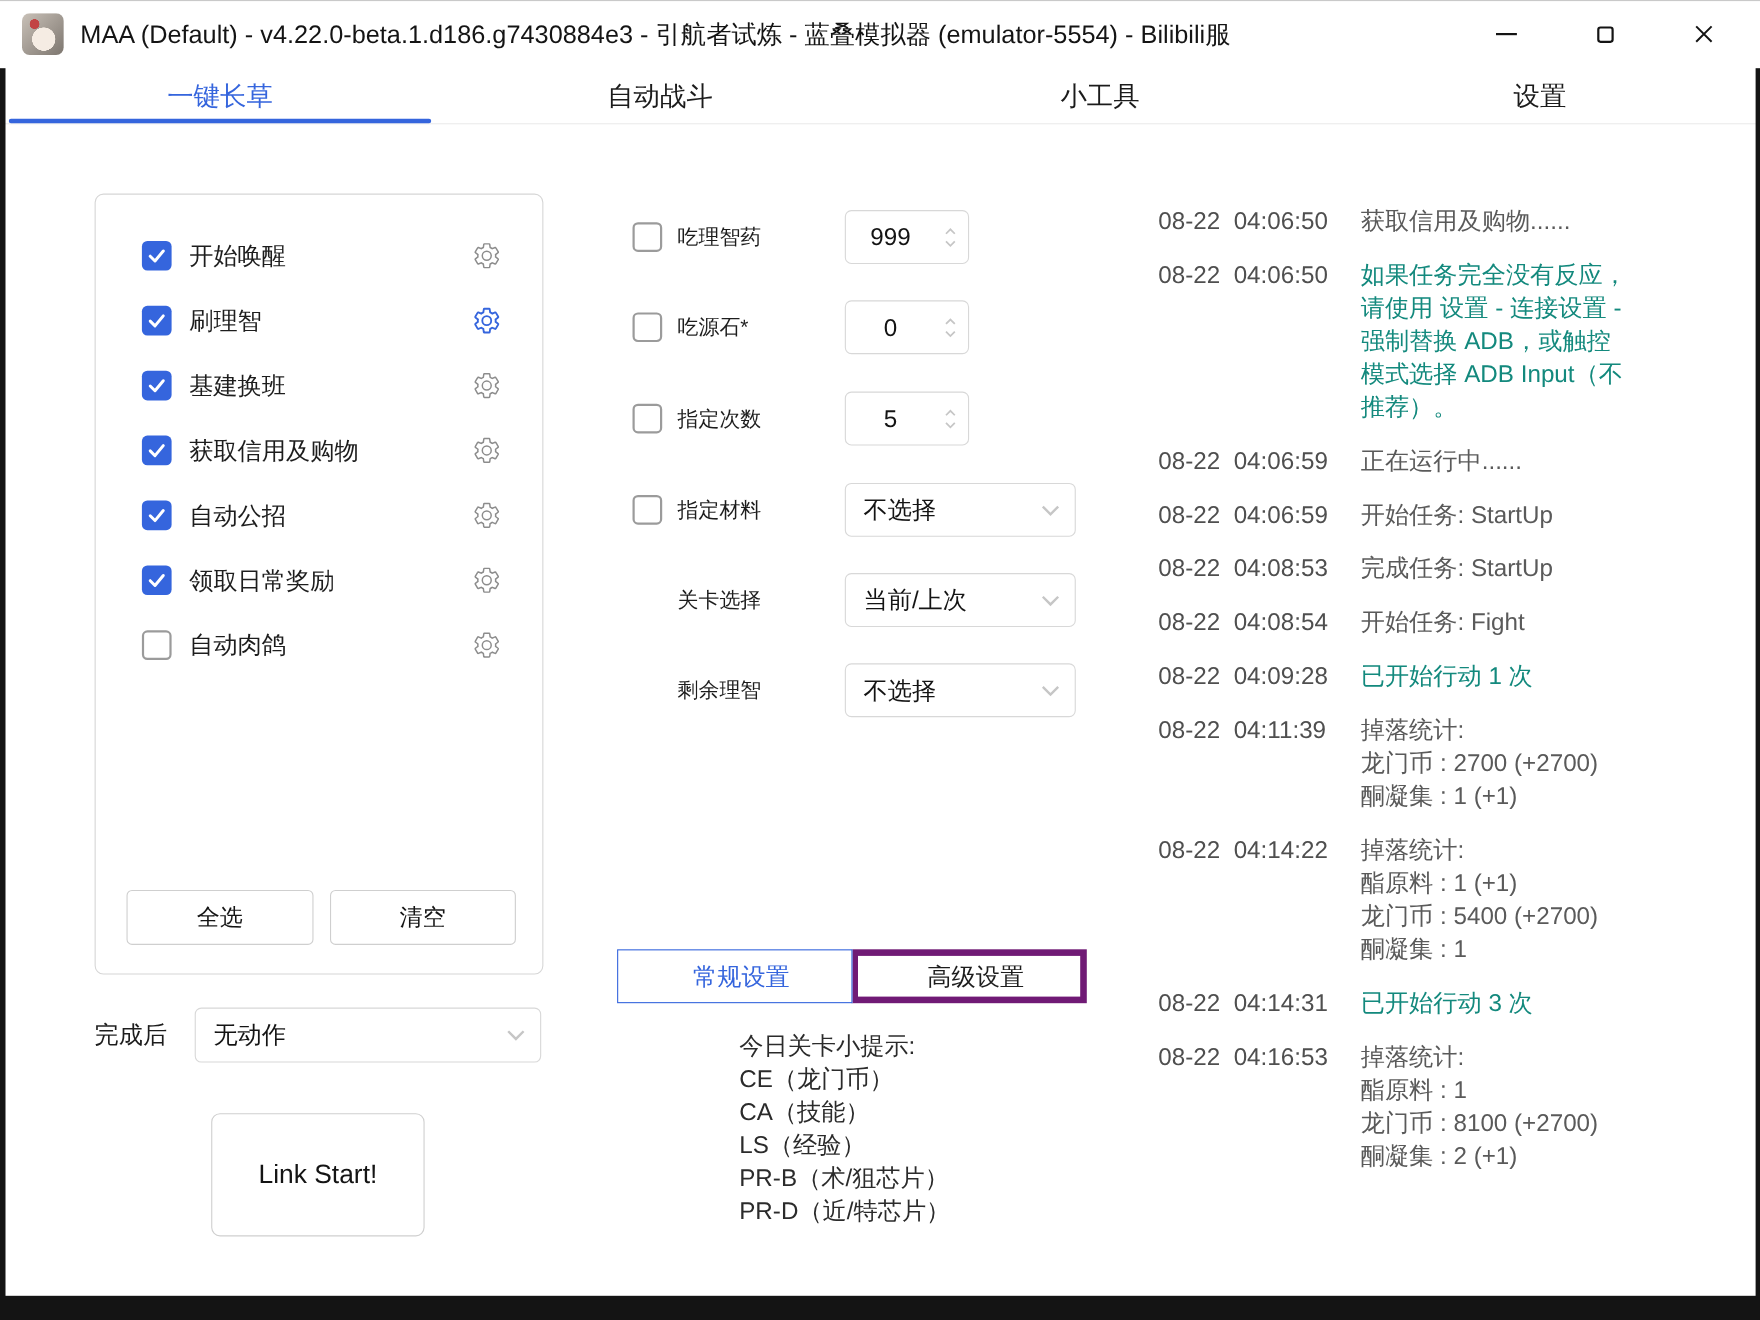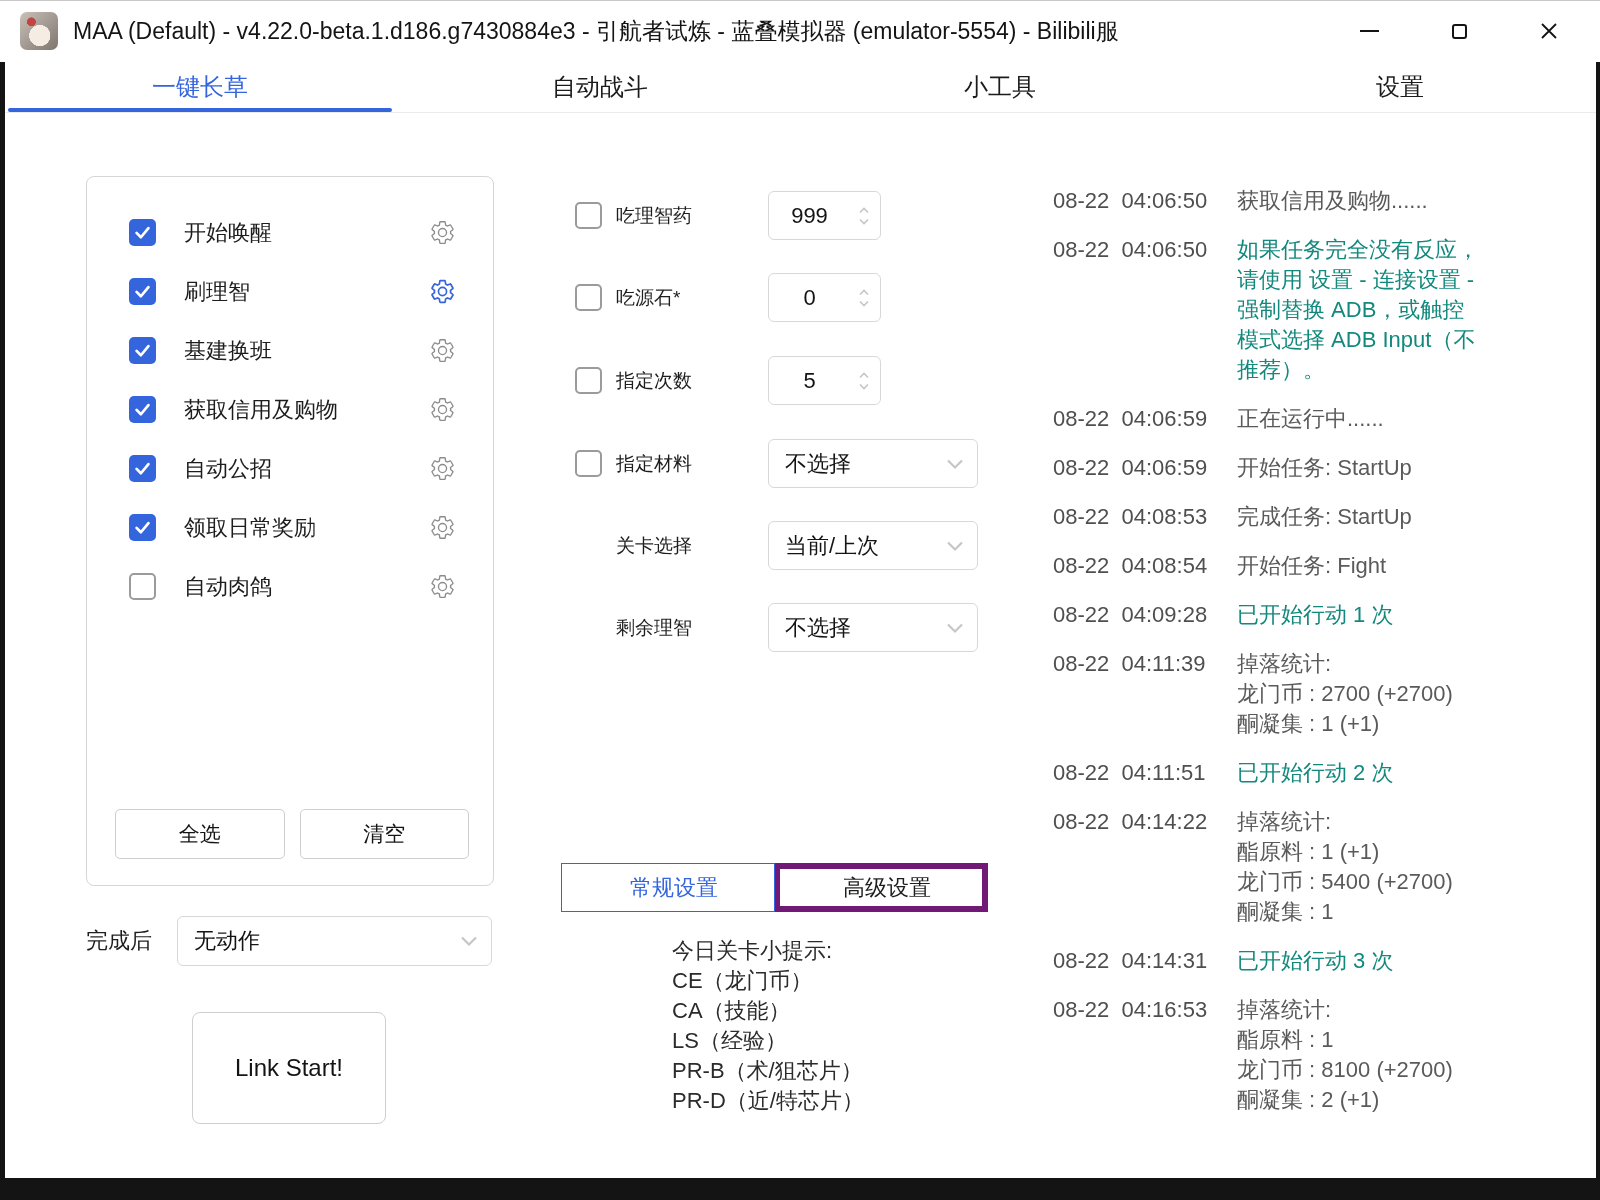--- a/index.html
+++ b/index.html
@@ -35,21 +35,21 @@
 
   
   .task-panel { position:absolute; left:86px; top:176px; width:408px; height:710px; border:1px solid #d6d6d6; border-radius:8px; background:#fff; }
   .task-list { position:absolute; top:26px; left:0; right:0; }
   .task-row { height:59px; display:flex; align-items:center; padding:0 36px 0 42px; }
   .checkbox { width:27px; height:27px; border-radius:5px; flex:none; display:flex; align-items:center; justify-content:center; }
   .checkbox.checked { background:var(--accent); }
   .checkbox.unchecked { border:2px solid #9b9b9b; background:#fff; }
   .checkbox svg { display:none; }
   .checkbox.checked svg { display:block; }
-  .task-label { margin-left:28px; font-size:22px; color:#1d1d1d; flex:1; white-space:nowrap; }
+  .task-label { margin-left:16px; font-size:22px; color:#1d1d1d; flex:1; white-space:nowrap; }
   .gear-btn { margin-left:auto; width:30px; height:30px; display:flex; align-items:center; justify-content:center; }
   .gear-path { stroke:#8c8c8c; }
   .gear-active .gear-path { stroke:var(--accent); stroke-width:1.5; }
   .panel-buttons { position:absolute; left:28px; right:24px; bottom:26px; display:flex; gap:15px; }
   .panel-btn { flex:1; height:50px; border:1px solid #cfcfcf; border-radius:5px; background:#fff; display:flex; align-items:center; justify-content:center; font-size:21px; color:#141414; }
 
   
   .after-row { position:absolute; left:86px; top:916px; height:50px; display:flex; align-items:center; }
   .after-label { font-size:22px; color:#1d1d1d; }
   .link-start { position:absolute; left:192px; top:1012px; width:194px; height:112px; border:1px solid #cfcfcf; border-radius:8px; background:#fff; display:flex; align-items:center; justify-content:center; font-size:24px; color:#141414; }
@@ -361,24 +361,20 @@
     <span class="log-message teal">已开始行动 1 次</span>
   </div>
 
   <div class="log-entry">
     <span class="log-time">08-22  04:11:39</span>
     <span class="log-message gray">掉落统计:
 龙门币 : 2700 (+2700)
 酮凝集 : 1 (+1)</span>
   </div>
 
-  <div class="log-entry">
-    <span class="log-time">08-22  04:11:51</span>
-    <span class="log-message teal">已开始行动 2 次</span>
-  </div>
 
   <div class="log-entry">
     <span class="log-time">08-22  04:14:22</span>
     <span class="log-message gray">掉落统计:
 酯原料 : 1 (+1)
 龙门币 : 5400 (+2700)
 酮凝集 : 1</span>
   </div>
 
   <div class="log-entry">

